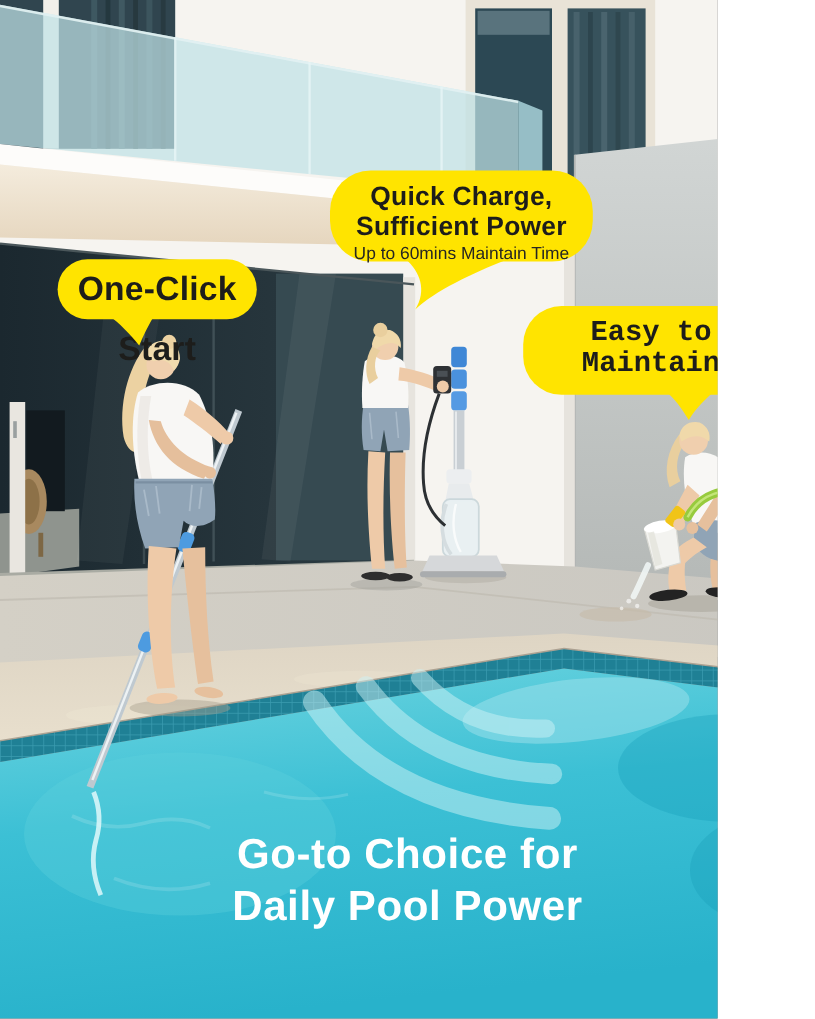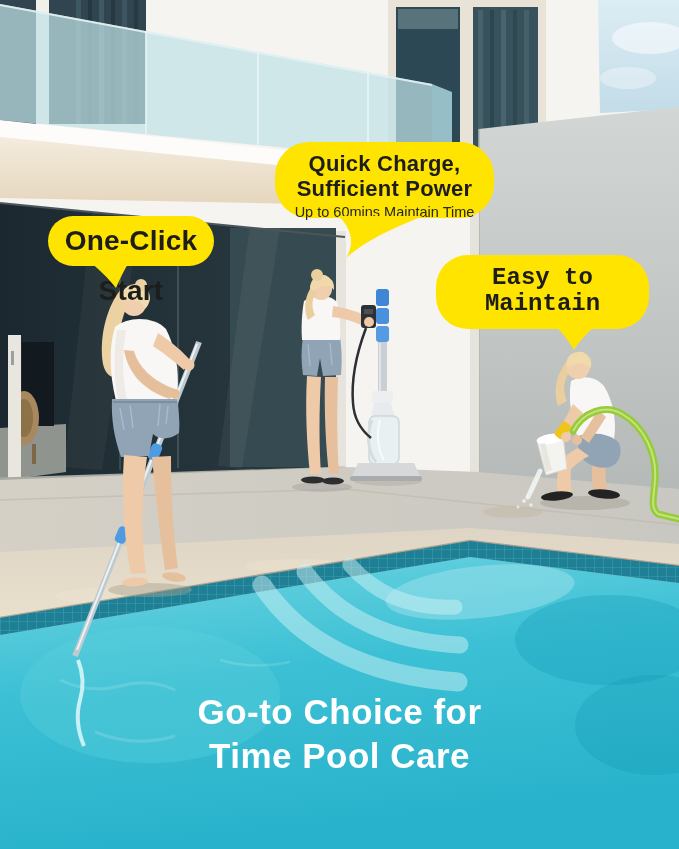--- a/index.html
+++ b/index.html
@@ -1,17 +1,17 @@
 <!DOCTYPE html>
 <html><head>
 <meta charset="utf-8">
 <style>
   html,body{margin:0;padding:0;background:#ffffff;}
   .stage{
-    position:relative;width:679px;height:849px;overflow:hidden;
+    position:relative;width:598px;height:849px;overflow:hidden;
     font-family:"Liberation Sans",sans-serif;background:#737373;
   }
   .scene{position:absolute;left:0;top:0;width:679px;height:849px;display:block;}
   .callout{
     position:absolute;background:#FFE400;color:#1d1d1b;text-align:center;
     box-sizing:border-box;
   }
   .callout .tail{position:absolute;overflow:visible;}
   .co-title{font-weight:bold;white-space:pre-line;}
   .co-sub{white-space:pre-line;}
@@ -309,15 +309,15 @@
   </div>
 
   <div class="callout callout-maintain">
     <div class="co-title">Easy to Maintain</div>
     <svg class="tail" style="left:120px;top:72px;" width="38" height="23" viewBox="0 0 38 23">
       <path d="M0 0 L38 0 C28 9 22 16 18 23 C12 13 6 5 0 0 Z" fill="#FFE400"></path>
     </svg>
   </div>
 
   <div class="caption">Go-to Choice for
-Time Pool Care</div>
+Daily Pool Power</div>
 
 </div>
 
 </body></html>

